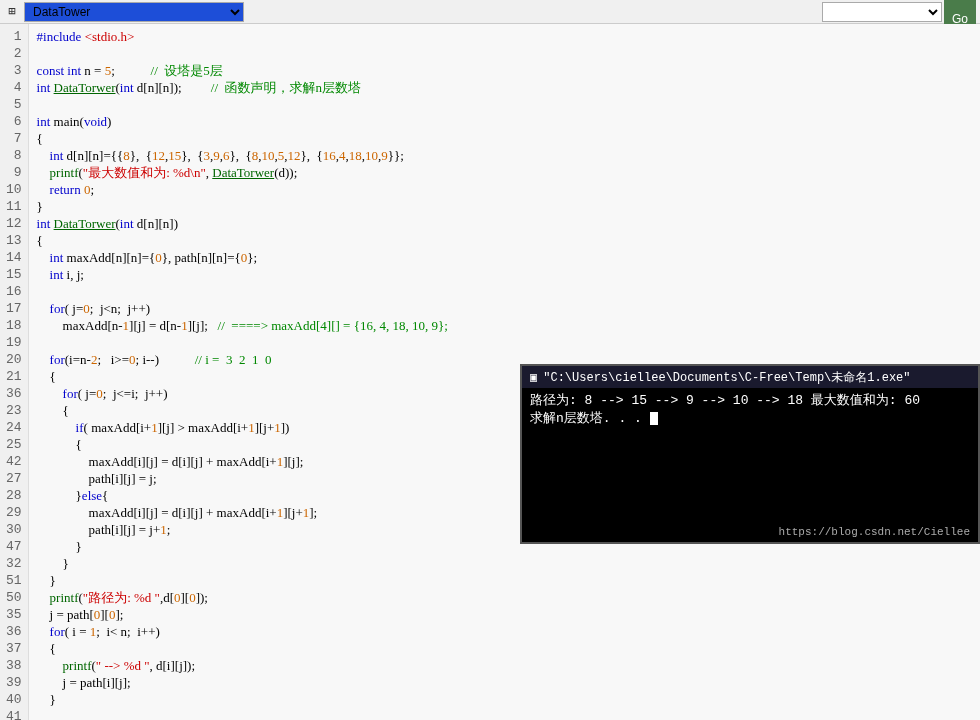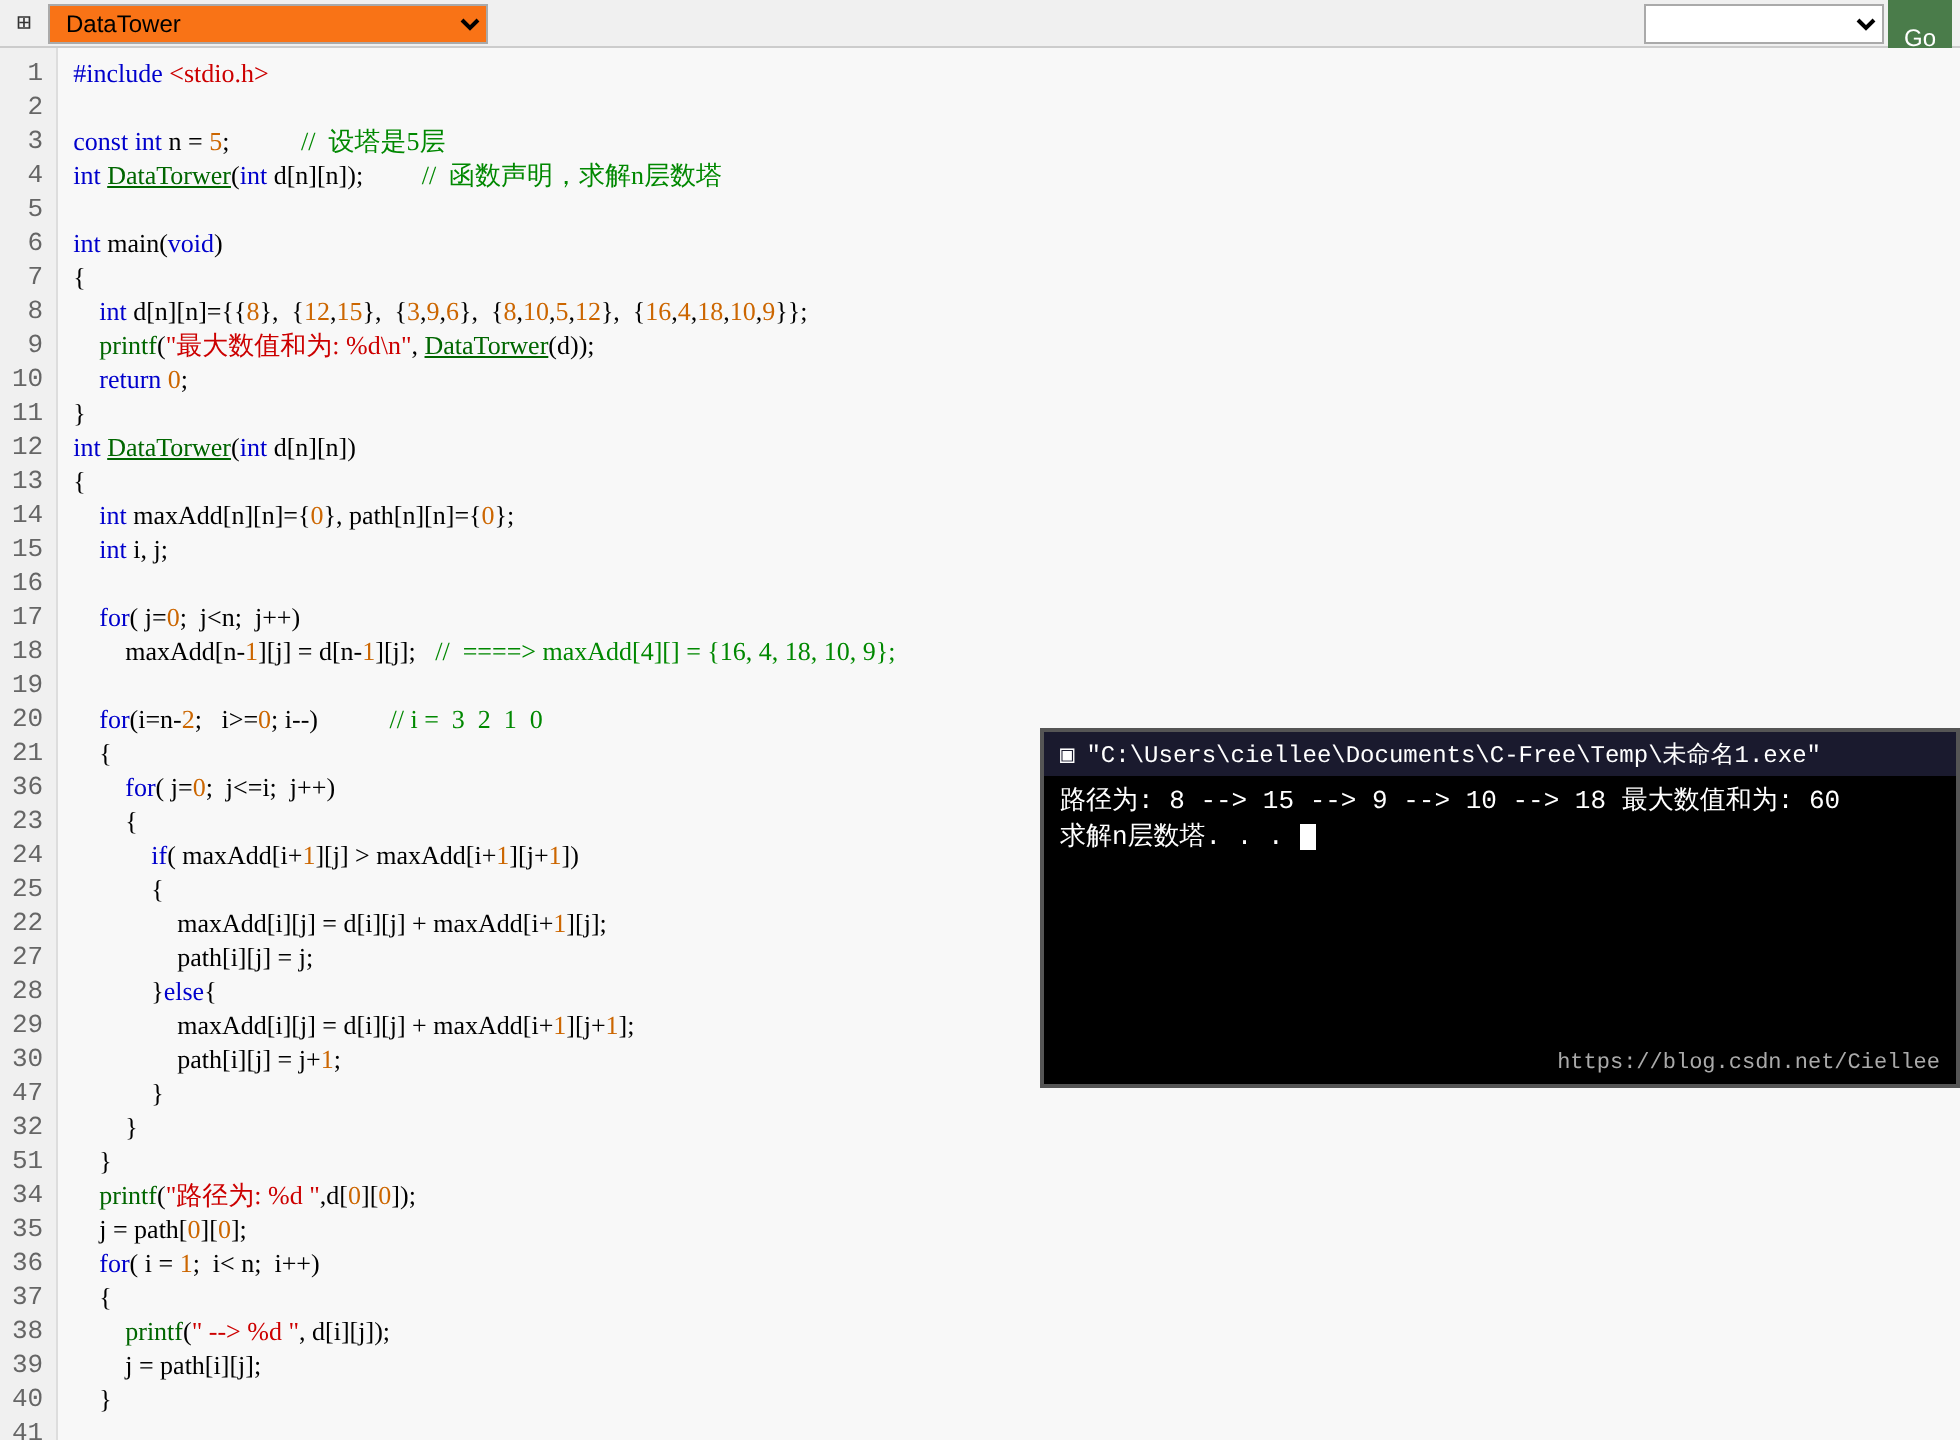--- a/index.html
+++ b/index.html
@@ -33,21 +33,21 @@
       display: flex;
       align-items: center;
       justify-content: center;
       font-size: 12px;
       color: #333;
     }
     .title-dropdown {
       height: 20px;
       font-size: 12px;
       border: 1px solid #aaa;
-      background: #f97316;
+      background: #1d4ed8;
       padding: 0 4px;
       min-width: 220px;
     }
     .title-bar-right {
       display: flex;
       align-items: center;
       gap: 2px;
     }
     .go-btn {
       background: #4a7c4a;
@@ -206,29 +206,29 @@
           <div>16</div>
           <div>17</div>
           <div>18</div>
           <div>19</div>
           <div>20</div>
           <div>21</div>
           <div>36</div>
           <div>23</div>
           <div>24</div>
           <div>25</div>
-          <div>22</div>
+          <div>42</div>
           <div>27</div>
           <div>28</div>
           <div>29</div>
           <div>30</div>
           <div>47</div>
           <div>32</div>
           <div>51</div>
-          <div>34</div>
+          <div>50</div>
           <div>35</div>
           <div>36</div>
           <div>37</div>
           <div>38</div>
           <div>39</div>
           <div>40</div>
           <div>41</div>
         </div>
       <div class="code-lines" id="code-lines"><div class="line"><span class="kw">#include</span> <span style="color:#cc0000">&lt;stdio.h&gt;</span></div><div class="line">&nbsp;</div><div class="line"><span class="kw">const</span> <span class="kw">int</span> n = <span class="cn">5</span>;           <span class="cm">//  设塔是5层</span></div><div class="line"><span class="kw">int</span> <span style="color:#006600;text-decoration:underline">DataTorwer</span>(<span class="kw">int</span> d[n][n]);         <span class="cm">//  函数声明，求解n层数塔</span></div><div class="line">&nbsp;</div><div class="line"><span class="kw">int</span> main(<span class="kw">void</span>)</div><div class="line">{</div><div class="line">    <span class="kw">int</span> d[n][n]={{<span class="cn">8</span>},  {<span class="cn">12</span>,<span class="cn">15</span>},  {<span class="cn">3</span>,<span class="cn">9</span>,<span class="cn">6</span>},  {<span class="cn">8</span>,<span class="cn">10</span>,<span class="cn">5</span>,<span class="cn">12</span>},  {<span class="cn">16</span>,<span class="cn">4</span>,<span class="cn">18</span>,<span class="cn">10</span>,<span class="cn">9</span>}};</div><div class="line">    <span class="fn">printf</span>(<span class="str">"最大数值和为: %d\n"</span>, <span style="color:#006600;text-decoration:underline">DataTorwer</span>(d));</div><div class="line">    <span class="kw">return</span> <span class="cn">0</span>;</div><div class="line">}</div><div class="line"><span class="kw">int</span> <span style="color:#006600;text-decoration:underline">DataTorwer</span>(<span class="kw">int</span> d[n][n])</div><div class="line">{</div><div class="line">    <span class="kw">int</span> maxAdd[n][n]={<span class="cn">0</span>}, path[n][n]={<span class="cn">0</span>};</div><div class="line">    <span class="kw">int</span> i, j;</div><div class="line">&nbsp;</div><div class="line">    <span class="kw">for</span>( j=<span class="cn">0</span>;  j&lt;n;  j++)</div><div class="line">        maxAdd[n-<span class="cn">1</span>][j] = d[n-<span class="cn">1</span>][j];   <span class="cm">//  ====&gt; maxAdd[4][] = {16, 4, 18, 10, 9};</span></div><div class="line">&nbsp;</div><div class="line">    <span class="kw">for</span>(i=n-<span class="cn">2</span>;   i&gt;=<span class="cn">0</span>; i--)           <span class="cm">// i =  3  2  1  0</span></div><div class="line">    {</div><div class="line">        <span class="kw">for</span>( j=<span class="cn">0</span>;  j&lt;=i;  j++)</div><div class="line">        {</div><div class="line">            <span class="kw">if</span>( maxAdd[i+<span class="cn">1</span>][j] &gt; maxAdd[i+<span class="cn">1</span>][j+<span class="cn">1</span>])</div><div class="line">            {</div><div class="line">                maxAdd[i][j] = d[i][j] + maxAdd[i+<span class="cn">1</span>][j];</div><div class="line">                path[i][j] = j;</div><div class="line">            }<span class="kw">else</span>{</div><div class="line">                maxAdd[i][j] = d[i][j] + maxAdd[i+<span class="cn">1</span>][j+<span class="cn">1</span>];</div><div class="line">                path[i][j] = j+<span class="cn">1</span>;</div><div class="line">            }</div><div class="line">        }</div><div class="line">    }</div><div class="line">    <span class="fn">printf</span>(<span class="str">"路径为: %d "</span>,d[<span class="cn">0</span>][<span class="cn">0</span>]);</div><div class="line">    j = path[<span class="cn">0</span>][<span class="cn">0</span>];</div><div class="line">    <span class="kw">for</span>( i = <span class="cn">1</span>;  i&lt; n;  i++)</div><div class="line">    {</div><div class="line">        <span class="fn">printf</span>(<span class="str">" --&gt; %d "</span>, d[i][j]);</div><div class="line">        j = path[i][j];</div><div class="line">    }</div><div class="line">&nbsp;</div></div>
     </div>

